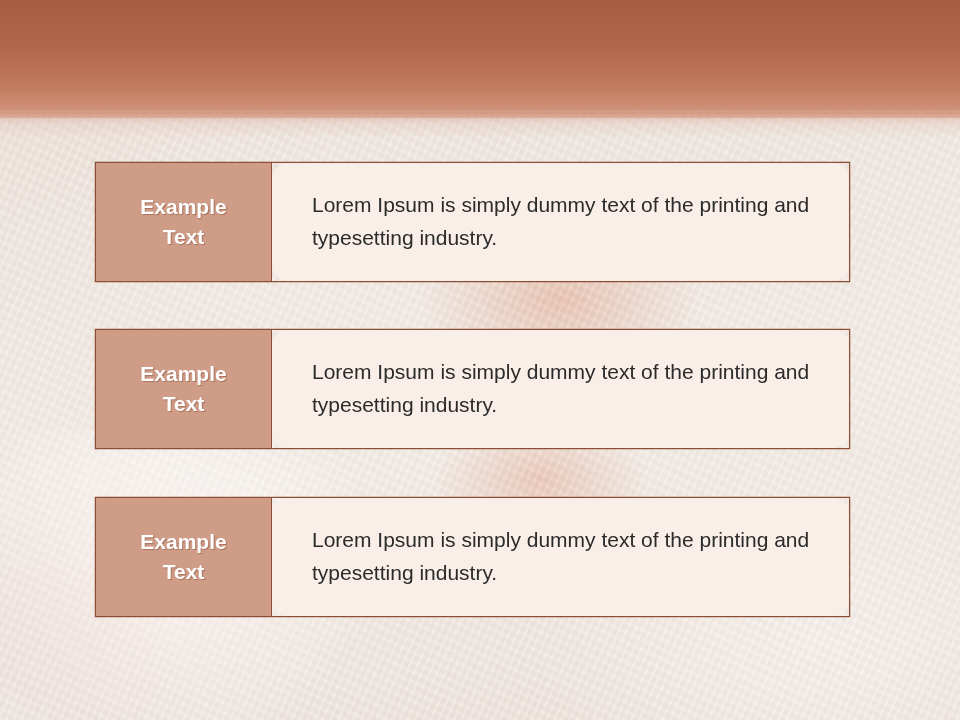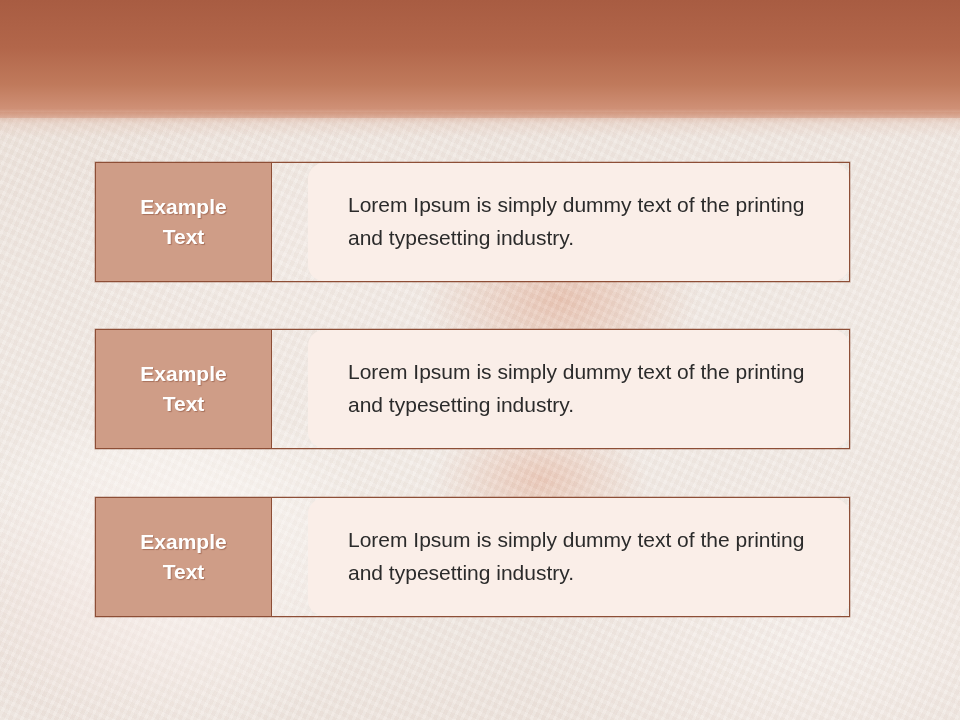--- a/index.html
+++ b/index.html
@@ -89,21 +89,20 @@
   
   .block {
     position: absolute;
     left: 95px;
     width: 755px;
     height: 120px;
     display: flex;
     box-sizing: border-box;
     border: 1px solid #8d4e36;
     box-shadow: 0 0 0 0.5px rgba(141,78,54,0.5);
-    gap: 36px;
   }
   .block-1 { top: 162px; }
   .block-2 { top: 329px; }
   .block-3 { top: 497px; }
 
   .block-label {
     width: 176px;
     flex: 0 0 176px;
     background: #cf9d87;
     border-right: 1px solid #8d4e36;

